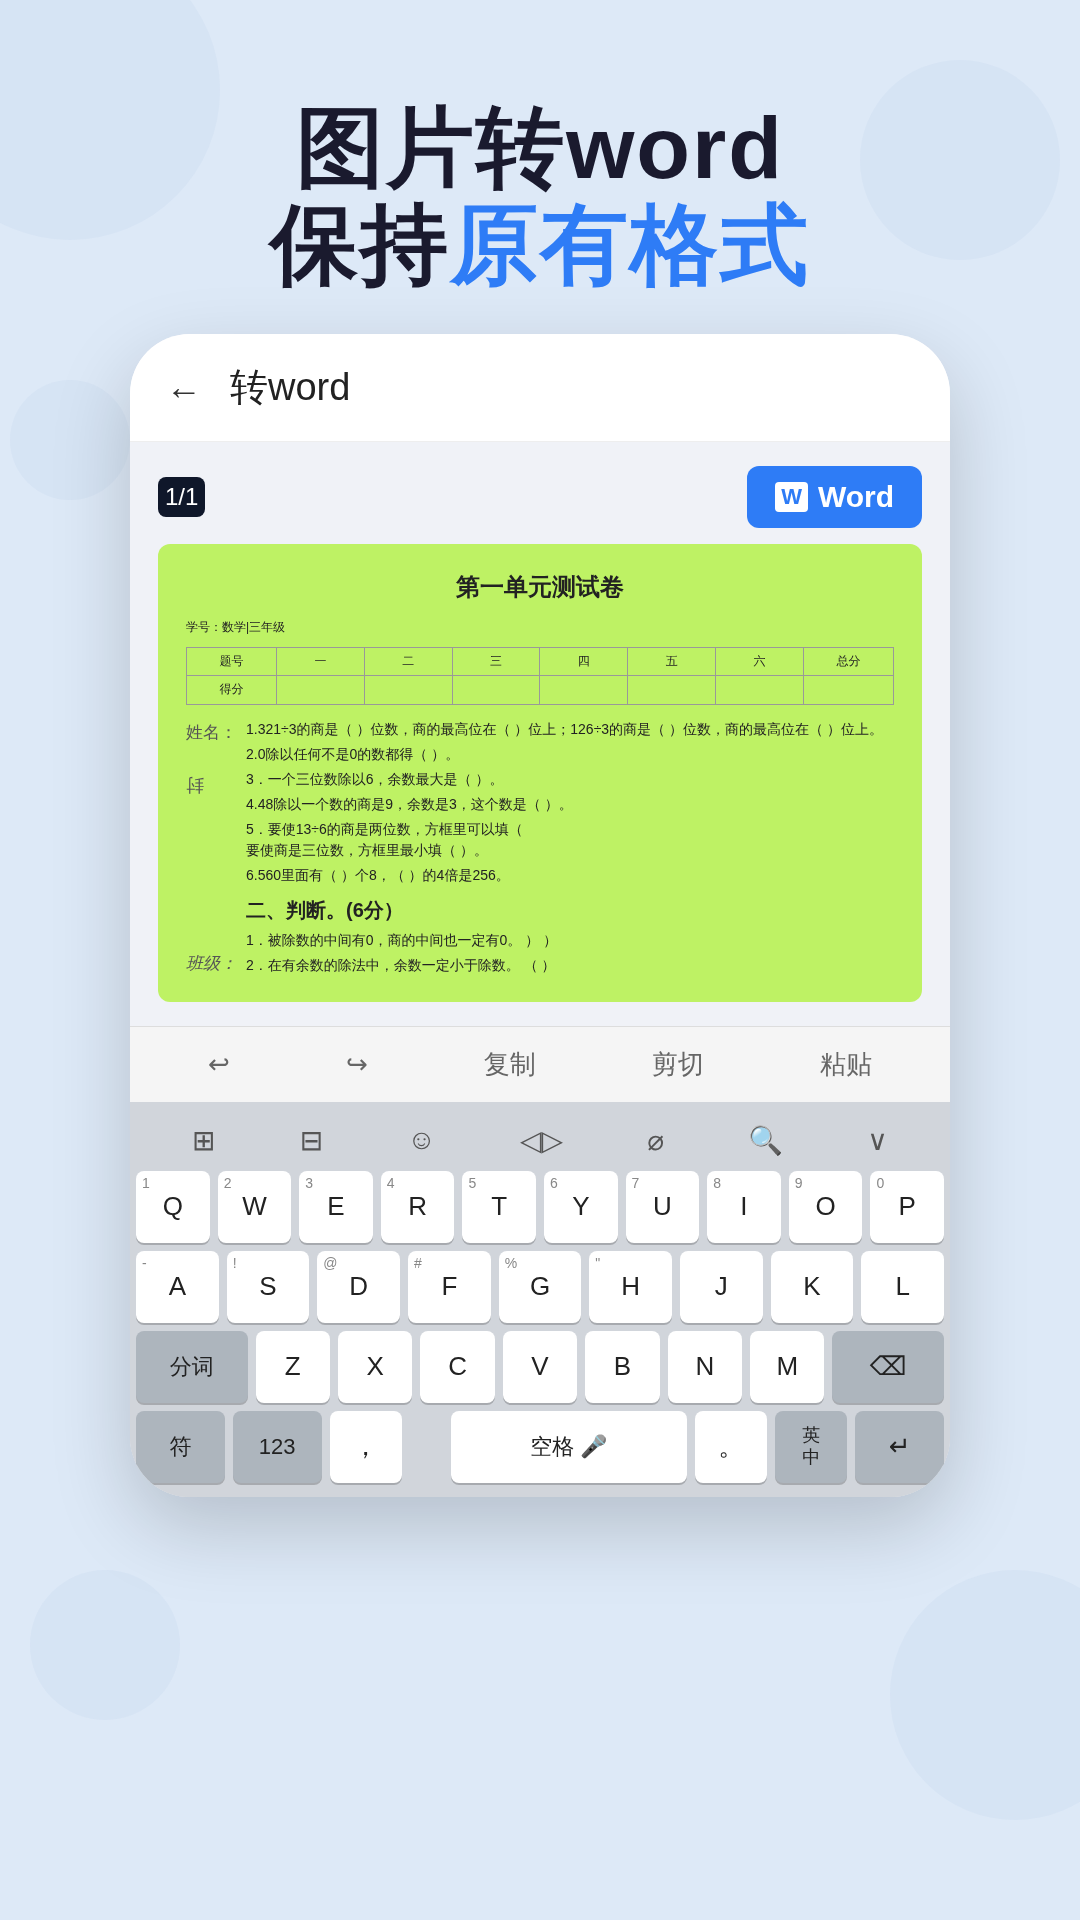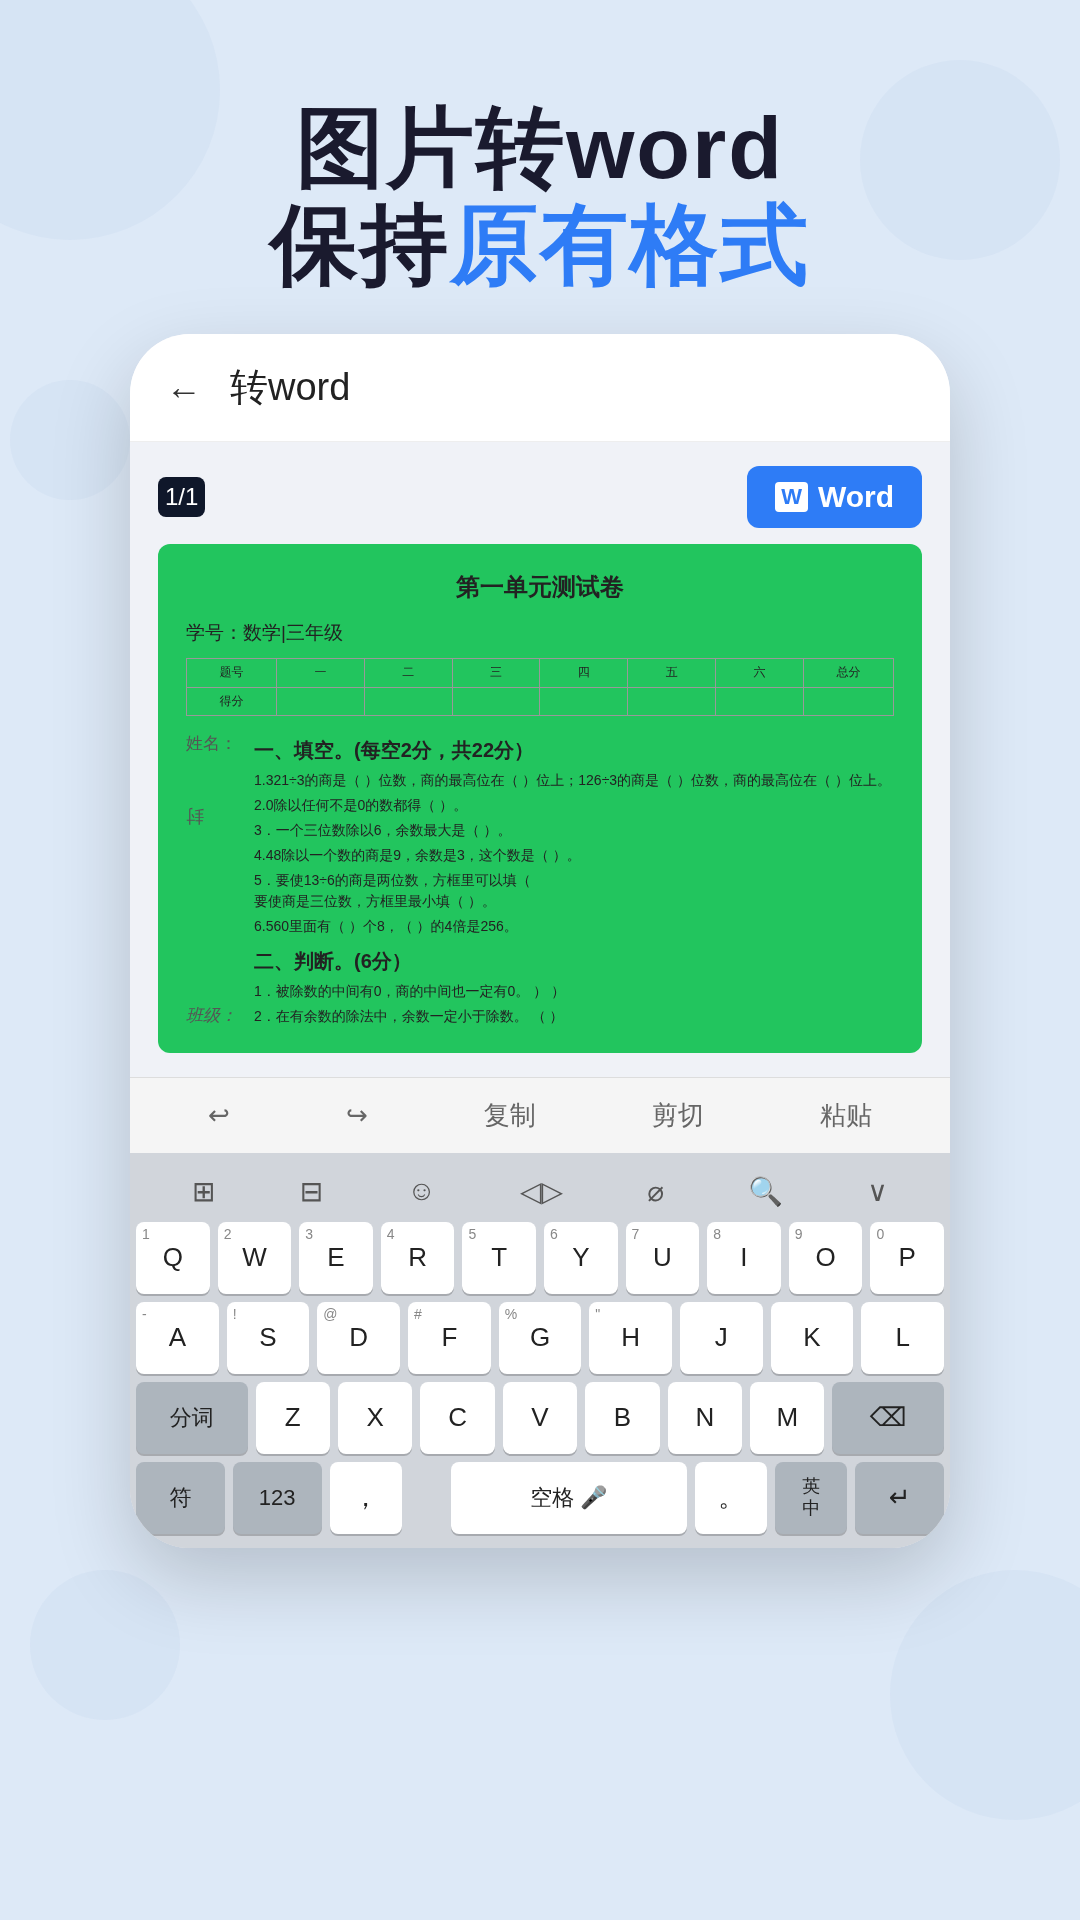--- a/index.html
+++ b/index.html
@@ -113,38 +113,38 @@
       font-size: 22px;
       font-weight: 900;
       padding: 2px 6px;
       display: inline-flex;
       align-items: center;
       justify-content: center;
     }
 
     
     .doc-content {
-      background: #22c55e;
+      background: #bef264;
       border-radius: 12px;
       padding: 24px 28px;
       font-size: 20px;
       color: #222;
       line-height: 1.6;
     }
     .doc-title {
       text-align: center;
       font-size: 24px;
       font-weight: bold;
       margin-bottom: 12px;
     }
     .doc-meta {
       display: flex;
       align-items: center;
       margin-bottom: 10px;
-      font-size: 19px;
+      font-size: 12px;
     }
     .doc-table {
       width: 100%;
       border-collapse: collapse;
       margin-bottom: 10px;
       font-size: 12px;
     }
     .doc-table td {
       border: 1px solid #999;
       padding: 4px 8px;
@@ -309,30 +309,29 @@
           <td></td>
           <td></td>
           <td></td>
           <td></td>
           <td></td>
           <td></td>
         </tr>
       </tbody>
         </table>
 
-      <div style="display:flex;gap:16px;">
+      <div style="display:flex;gap:8px;">
 
         <div style="width:52px;display:flex;flex-direction:column;justify-content:space-between;padding-top:4px;">
           <div style="font-size:17px;color:#555;margin-bottom:2px;">姓名：</div>
           <div style="font-size:18px;color:#555;text-align:center;writing-mode:vertical-rl;transform:rotate(180deg);height:80px;line-height:1;">封</div>
           <div style="font-size:17px;color:#555;margin-top:80px;font-style:italic;">班级：</div>
         </div>
 
         <div style="flex:1;">
-          <div class="doc-section">一、填空。(每空2分，共22分）</div>
           <div class="doc-question">1.321÷3的商是（ ）位数，商的最高位在（ ）位上；126÷3的商是（ ）位数，商的最高位在（ ）位上。</div>
           <div class="doc-question">2.0除以任何不是0的数都得（ ）。</div>
           <div class="doc-question">3．一个三位数除以6，余数最大是（ ）。</div>
           <div class="doc-question">4.48除以一个数的商是9，余数是3，这个数是（ ）。</div>
           <div class="doc-question">5．要使13÷6的商是两位数，方框里可以填（<br>要使商是三位数，方框里最小填（ ）。</div>
           <div class="doc-question">6.560里面有（  ）个8，（ ）的4倍是256。</div>
           <div class="doc-section">二、判断。(6分）</div>
           <div class="doc-question">1．被除数的中间有0，商的中间也一定有0。   ）           ）</div>
           <div class="doc-question">2．在有余数的除法中，余数一定小于除数。  （ ）</div>
         </div>

